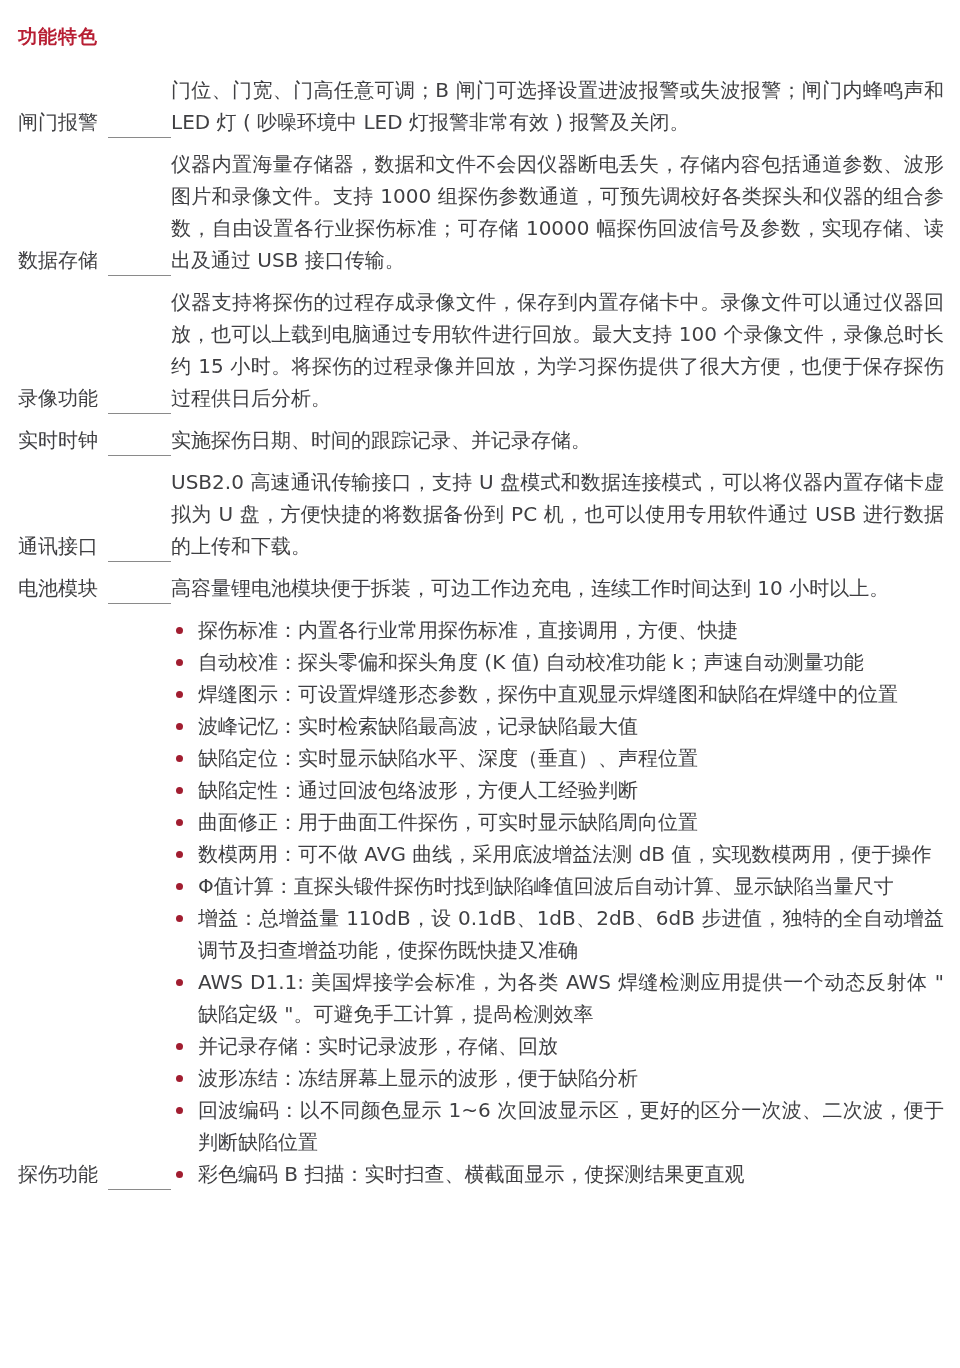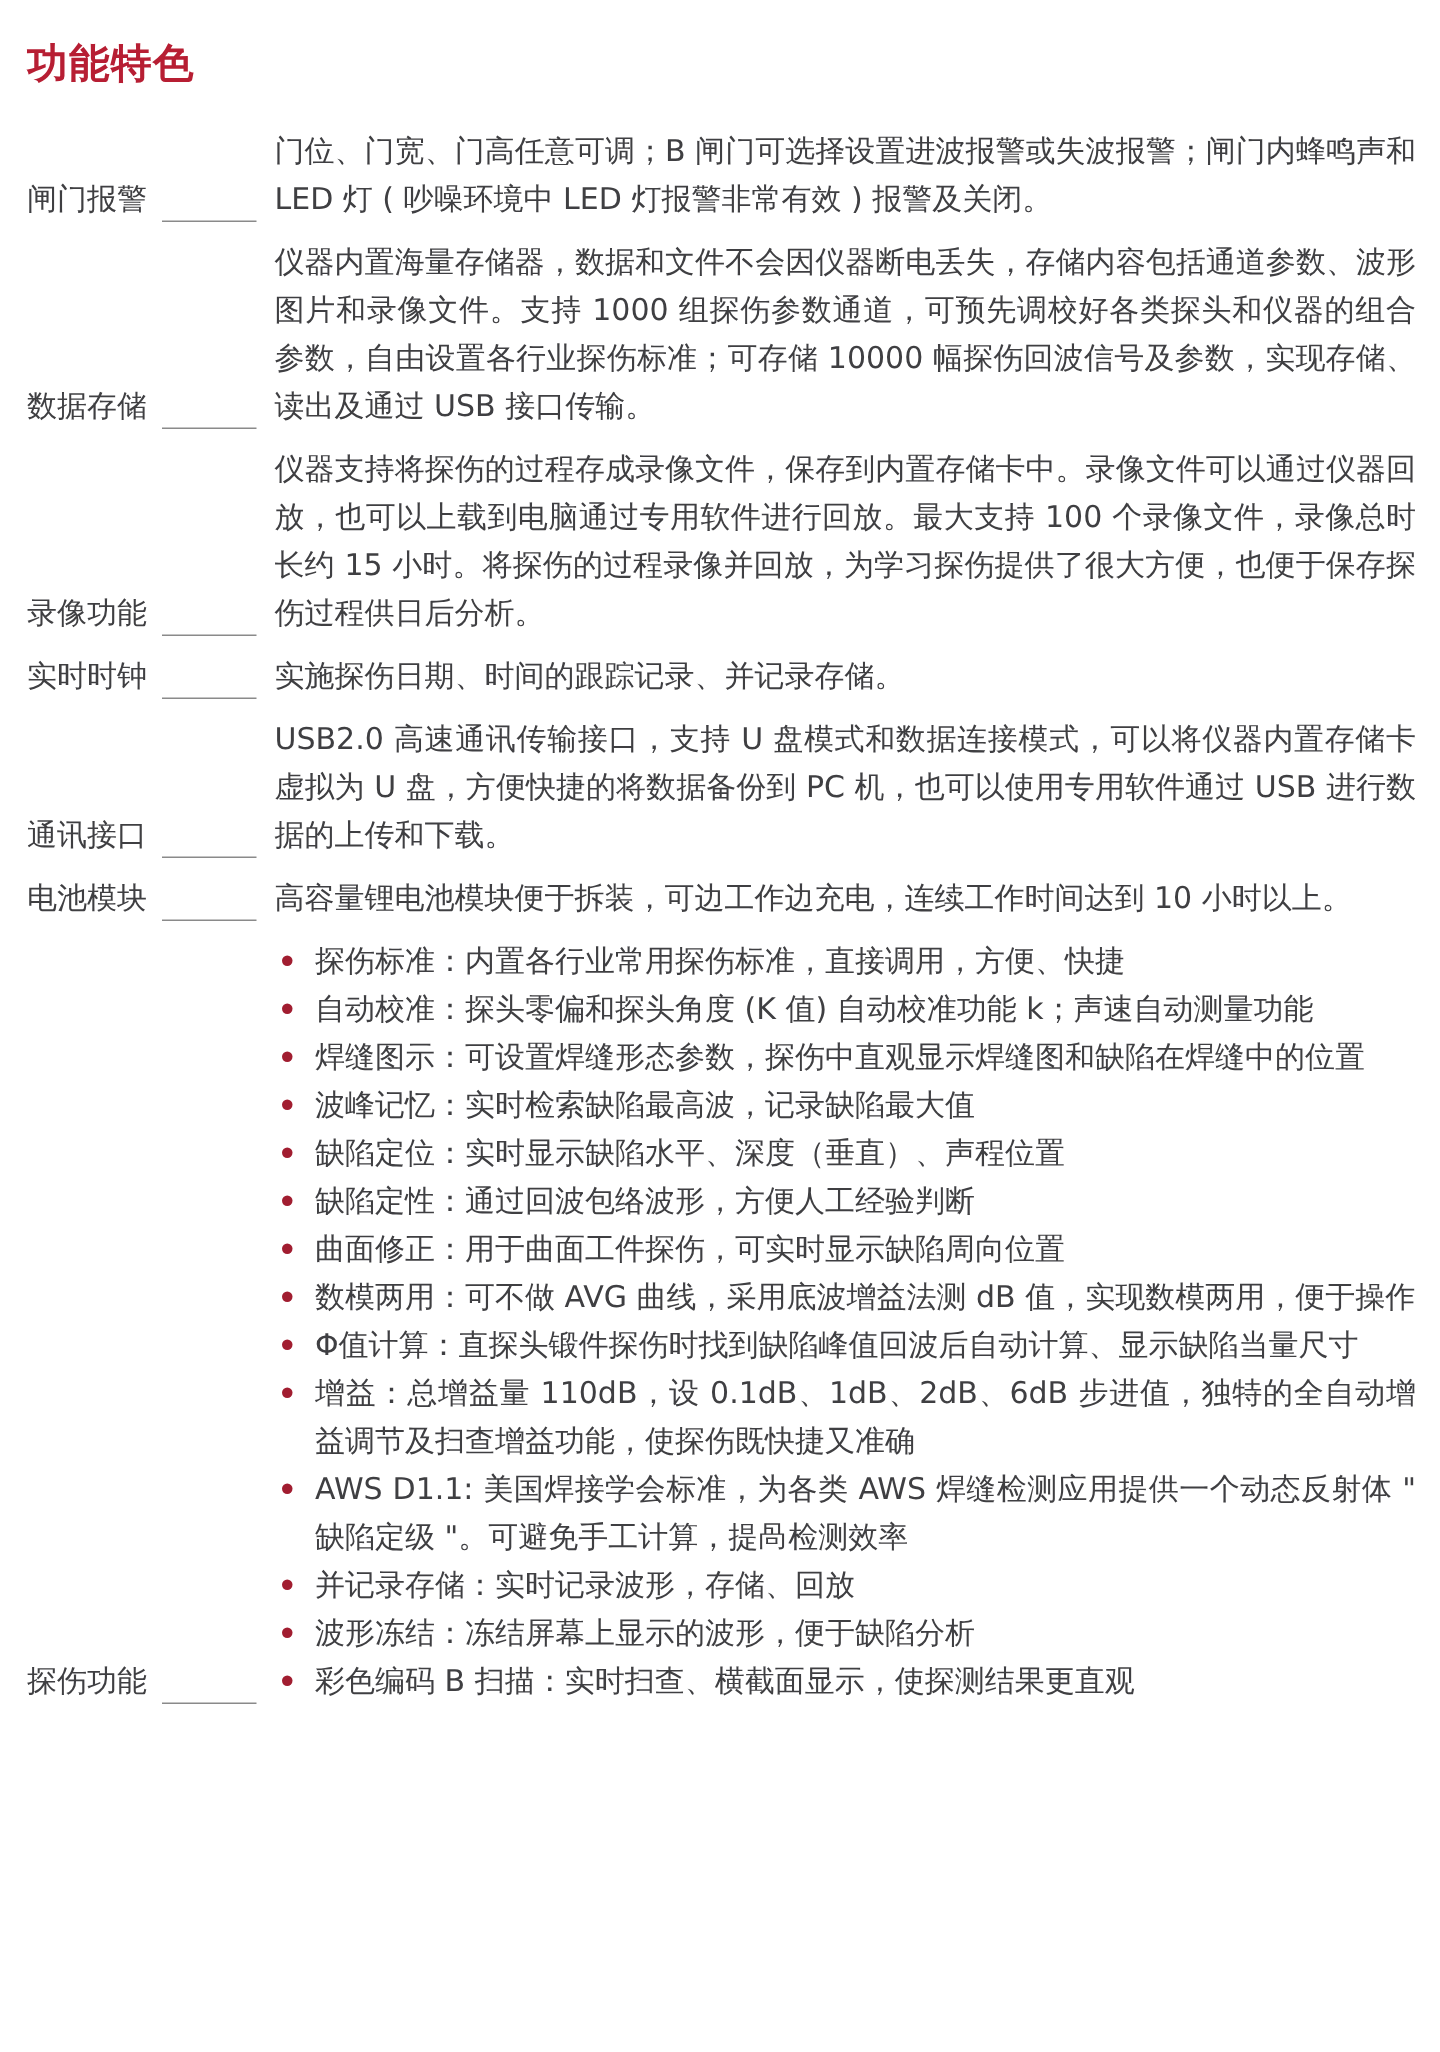--- a/index.html
+++ b/index.html
@@ -13,21 +13,21 @@
   html,body{margin:0;padding:0;}
   body{
     width:960px;
     min-height:1368px;
     background:var(--bg);
     color:var(--text);
     font-family:"DejaVu Sans", sans-serif;
   }
   .page{padding:24px 16px 30px 18px;}
   .title{
-    font-size:27px;
+    font-size:19px;
     font-weight:700;
     color:var(--accent);
     margin:0 0 24px 0;
     letter-spacing:1px;
   }
   .section{
     display:flex;
     align-items:flex-end;
     margin-bottom:10px;
     font-size:20px;
@@ -38,21 +38,20 @@
     white-space:nowrap;
   }
   .section-dash{
     flex:0 0 63px;
     height:0;
     border-top:1px solid var(--dash);
     margin-top:16px;
   }
   .section-content{
     flex:1;
-    margin-left:12px;
     min-width:0;
   }
   .section-text{
     text-align:justify;
     text-justify:inter-ideograph;
   }
   .bullet-list{display:block;}
   .bullet-item{
     display:flex;
     align-items:flex-start;
@@ -172,19 +171,23 @@
             <div class="bullet-item">
     <span class="bullet-dot"></span>
     <div class="bullet-text">并记录存储：实时记录波形，存储、回放</div>
   </div>
             <div class="bullet-item">
     <span class="bullet-dot"></span>
     <div class="bullet-text">波形冻结：冻结屏幕上显示的波形，便于缺陷分析</div>
   </div>
             <div class="bullet-item">
     <span class="bullet-dot"></span>
+    <div class="bullet-text">回波编码：以不同颜色显示 1~6 次回波显示区，更好的区分一次波、二次波，便于判断缺陷位置</div>
+  </div>
+            <div class="bullet-item">
+    <span class="bullet-dot"></span>
     <div class="bullet-text">彩色编码 B 扫描：实时扫查、横截面显示，使探测结果更直观</div>
   </div>
           </div>
         </div>
   </div>
     </div>
 </div>
 
 </body></html>

